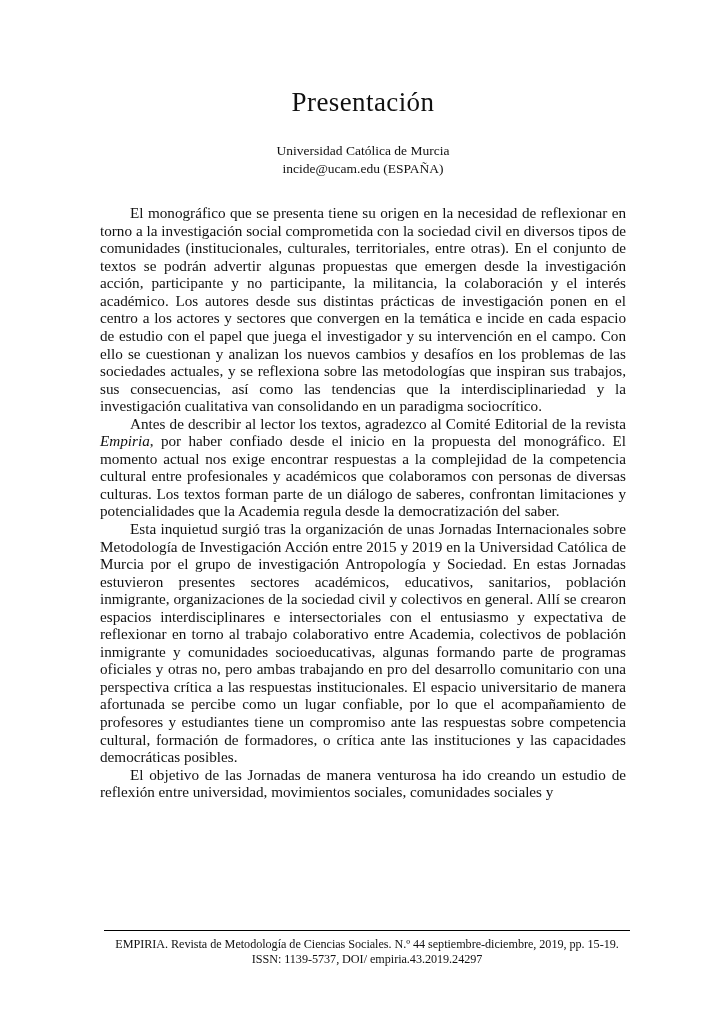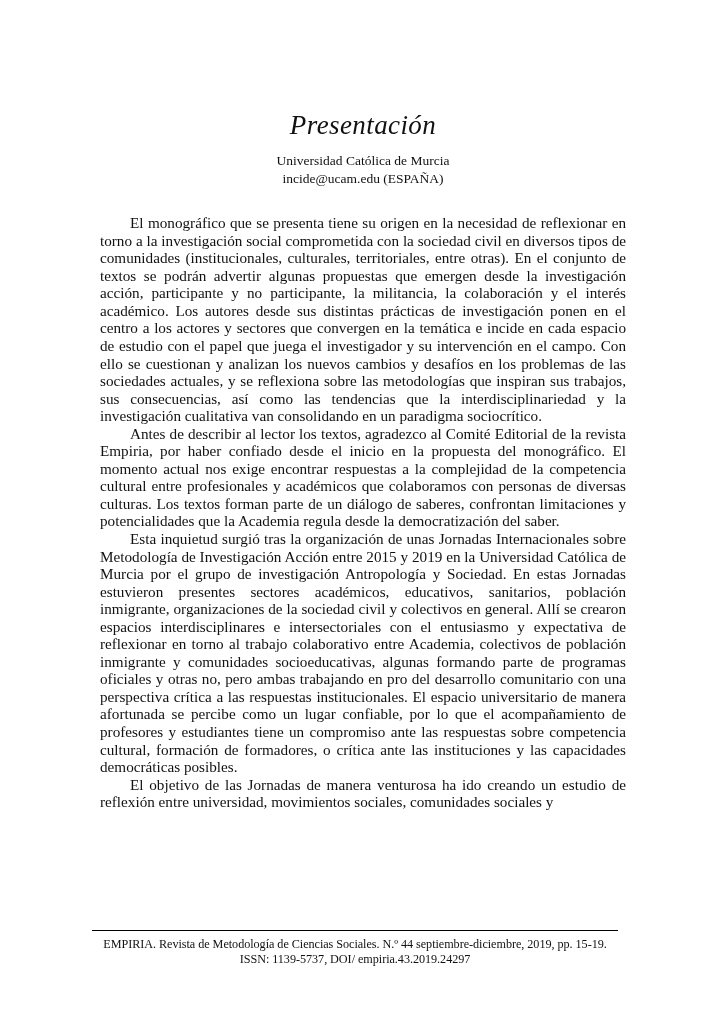--- a/index.html
+++ b/index.html
@@ -26,45 +26,44 @@
 
   .content {
     position: absolute;
     left: 100px;
     top: 0;
     width: 526px;
   }
 
   
   .article-title {
-    font-style: italic;
     font-size: 27px;
     text-align: center;
     margin: 0;
-    padding-top: 111px;
+    padding-top: 88px;
     letter-spacing: 0.4px;
     font-weight: normal;
     line-height: 1.1;
   }
 
   .author {
     text-align: center;
     font-size: 17px;
     font-variant: small-caps;
     text-transform: lowercase;
     margin-top: 38px;
     letter-spacing: 0.9px;
     line-height: 1.2;
   }
   .author::first-letter { text-transform: none; }
 
   .affiliation {
     text-align: center;
     font-size: 13.5px;
-    margin-top: 11px;
+    margin-top: 24px;
     line-height: 1.35;
   }
   .email {
     text-align: center;
     font-size: 13.5px;
     line-height: 1.35;
   }
 
   
   .body-text {
@@ -73,26 +72,27 @@
     line-height: 17.55px;
     text-align: justify;
     text-justify: inter-word;
     hyphens: manual;
   }
   .body-text p {
     margin: 0;
     text-indent: 30px;
   }
   .body-text p .ital {
+    font-style: italic;
   }
 
   
   .footer {
     position: absolute;
-    left: 92px;
+    left: 104px;
     top: 930px;
     width: 526px;
   }
   .footer-rule {
     border: 0;
     border-top: 1px solid #000000;
     margin: 0 0 6px 0;
     width: 100%;
   }
   .footer-line {

